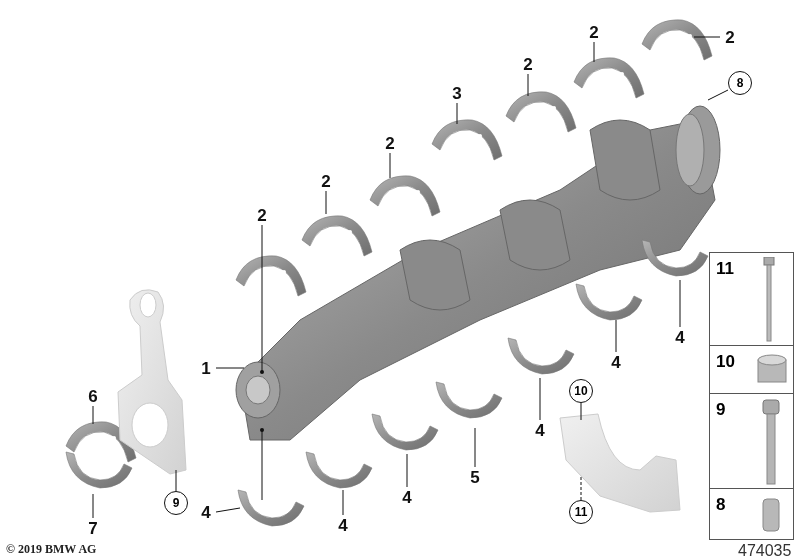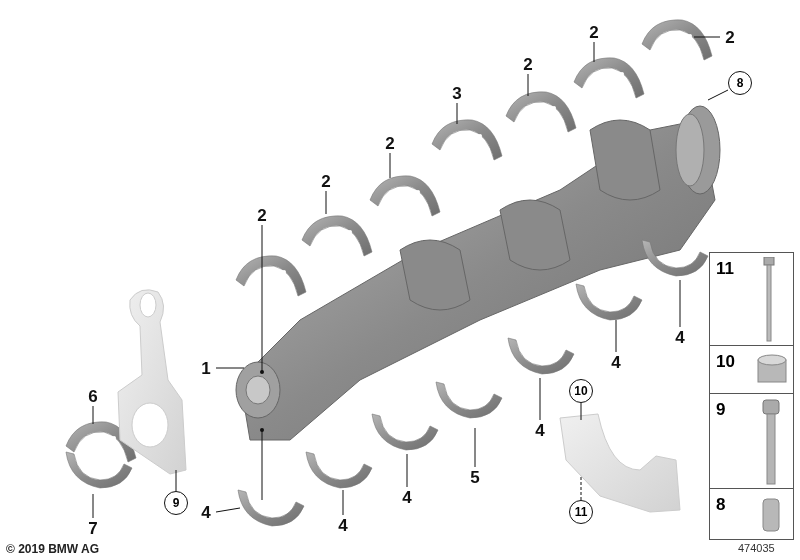--- a/index.html
+++ b/index.html
@@ -3,22 +3,22 @@
 <meta charset="utf-8">
 <style>
   html,body{margin:0;padding:0;background:#fff;}
   body{width:800px;height:560px;position:relative;overflow:hidden;font-family:"Liberation Sans",sans-serif;}
   #canvas{position:absolute;left:0;top:0;width:800px;height:560px;}
   .lbl{position:absolute;font-weight:bold;font-size:17px;color:#111;line-height:1;transform:translate(-50%,-50%);}
   .circ{position:absolute;width:24px;height:24px;border:1.5px solid #111;border-radius:50%;font-weight:bold;font-size:12px;display:flex;align-items:center;justify-content:center;background:#fff;transform:translate(-50%,-50%);box-sizing:border-box;}
   .legend{position:absolute;left:709px;top:252px;width:85px;height:288px;border:1px solid #555;box-sizing:border-box;}
   .cell{position:absolute;left:0;width:83px;border-bottom:1px solid #555;box-sizing:border-box;}
   .cell .num{position:absolute;left:6px;top:6px;font-weight:bold;font-size:17px;}
-  .copy{position:absolute;left:6px;top:542px;font-size:12px;font-weight:bold;color:#222;}
-  .ref{position:absolute;left:738px;top:542px;font-size:11px;color:#333;}
+  .copy{position:absolute;left:6px;top:542px;font-size:12px;font-weight:bold;color:#222;font-family:Liberation Serif, serif;}
+  .ref{position:absolute;left:738px;top:542px;font-size:16px;color:#333;}
 </style>
 </head>
 <body>
 
 <div id="canvas">
 <svg width="800" height="560" viewBox="0 0 800 560">
   <defs>
     <linearGradient id="g1" x1="0" y1="0" x2="1" y2="1">
       <stop offset="0" stop-color="#b5b5b5"></stop>
           <stop offset="0.5" stop-color="#8a8a8a"></stop>

